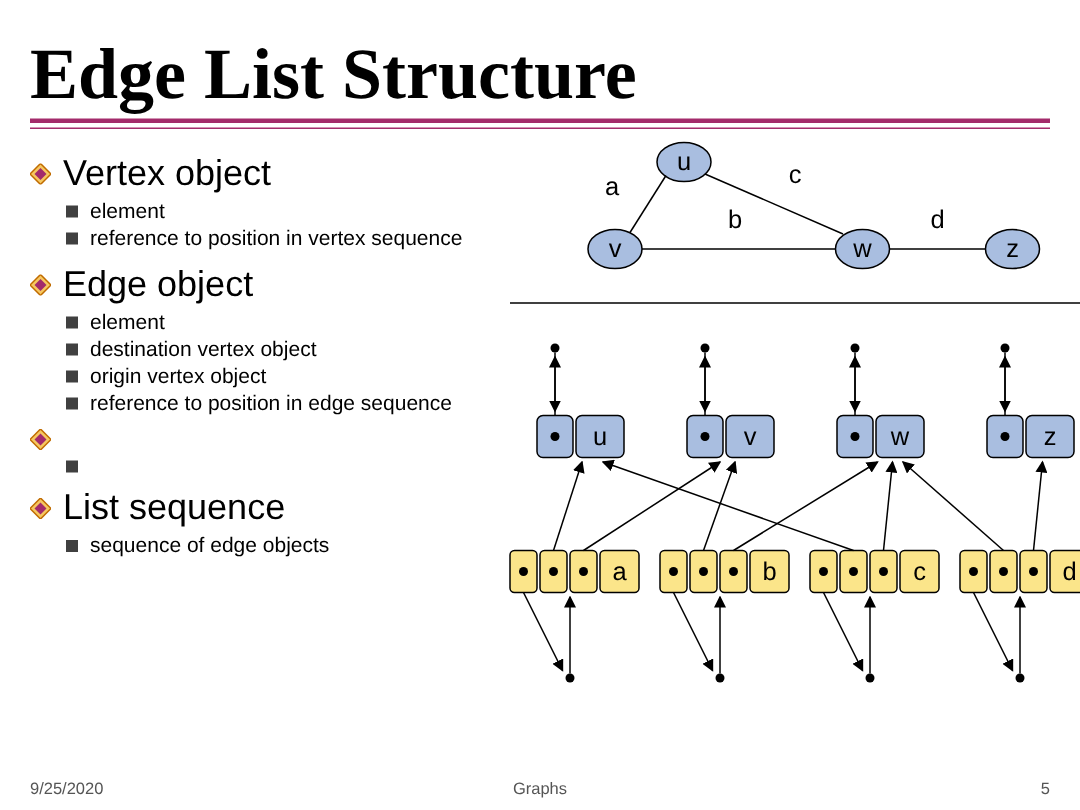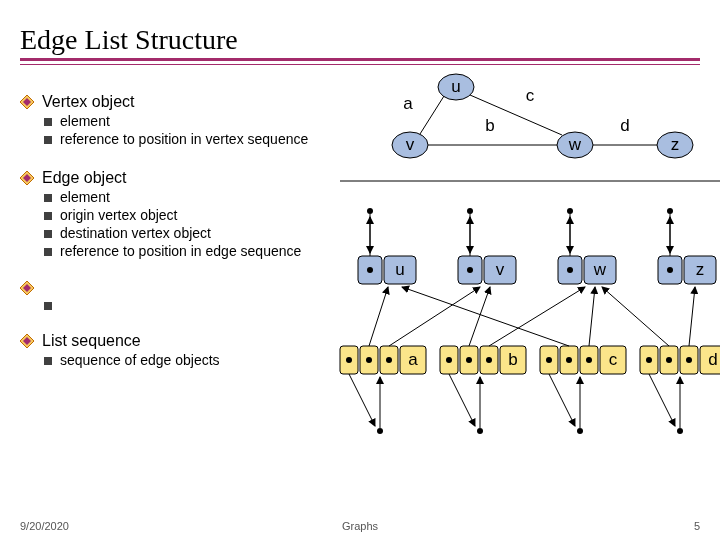--- a/index.html
+++ b/index.html
@@ -15,22 +15,22 @@
   }
   .slide {
     width: 720px;
     height: 540px;
     position: relative;
     box-sizing: border-box;
     padding: 10px 20px 0 20px;
   }
   .title {
     font-family: "Times New Roman", Times, serif;
-    font-size: 28px;
-    font-weight: normal;
+    font-size: 48px;
+    font-weight: bold;
     line-height: 1.05;
     margin: 15px 0 4px 0;
   }
   .title-underline {
     border-bottom: 3px solid #a32b6b;
     margin: 4px 0 10px 0;
     position: relative;
   }
   .title-underline::after {
     content: "";
@@ -45,22 +45,22 @@
   
   .bullets {
     position: absolute;
     left: 0;
     top: 0;
     width: 330px;
   }
   .row1 {
     display: flex;
     align-items: center;
-    font-size: 16px;
-    margin-top: 22px;
+    font-size: 24px;
+    margin-top: 10px;
   }
   .row2 {
     display: flex;
     align-items: flex-start;
     font-size: 14px;
     margin-left: 24px;
     margin-top: 2px;
     text-align: center;
   }
   .b1-icon {
@@ -147,25 +147,25 @@
             </svg>
         </span>
         <span>Edge object</span>
       </div>
       <div class="row2">
           <span class="b2-icon"></span>
           <span>element</span>
         </div>
       <div class="row2">
           <span class="b2-icon"></span>
+          <span>destination vertex object</span>
+        </div>
+      <div class="row2">
+          <span class="b2-icon"></span>
           <span>origin vertex object</span>
-        </div>
-      <div class="row2">
-          <span class="b2-icon"></span>
-          <span>destination vertex object</span>
         </div>
       <div class="row2">
           <span class="b2-icon"></span>
           <span>reference to position in edge sequence</span>
         </div>
 
       <div class="row1">
         <span class="b1-icon">
           <svg viewBox="0 0 14 14">
               <g>
@@ -332,17 +332,17 @@
 
       <line class="ln arrow" x1="30" y1="185" x2="30" y2="146"></line>
       <line class="ln arrow" x1="130" y1="185" x2="130" y2="146"></line>
       <line class="ln arrow" x1="230" y1="185" x2="230" y2="146"></line>
       <line class="ln arrow" x1="330" y1="185" x2="330" y2="146"></line>
     </svg>
 
   </div>
 
   <div class="footer">
-    <span>9/20/2020</span>
+    <span>9/25/2020</span>
     <span class="center">Graphs</span>
     <span>5</span>
   </div>
 </div>
 
 </body></html>

